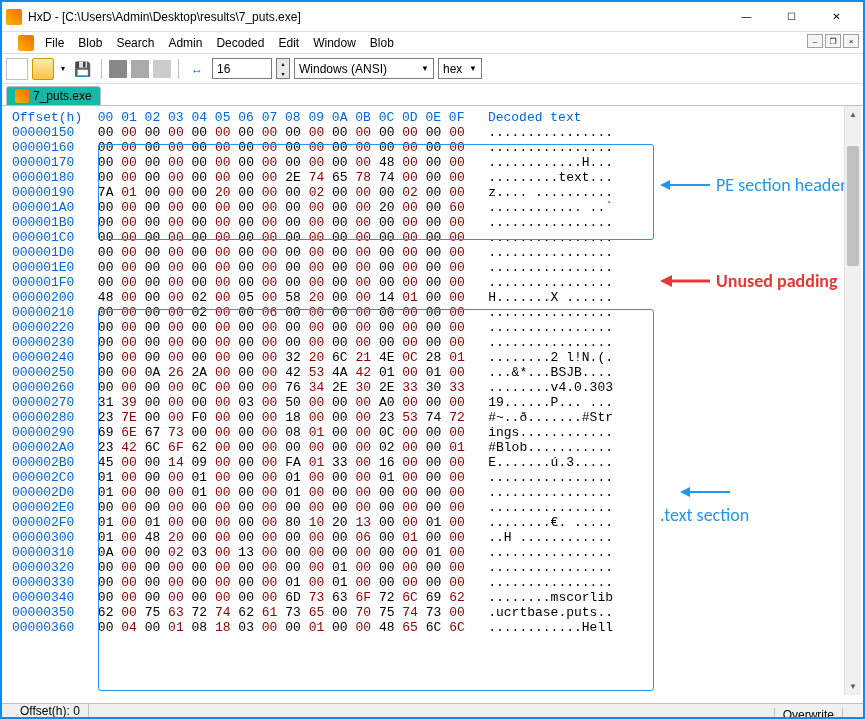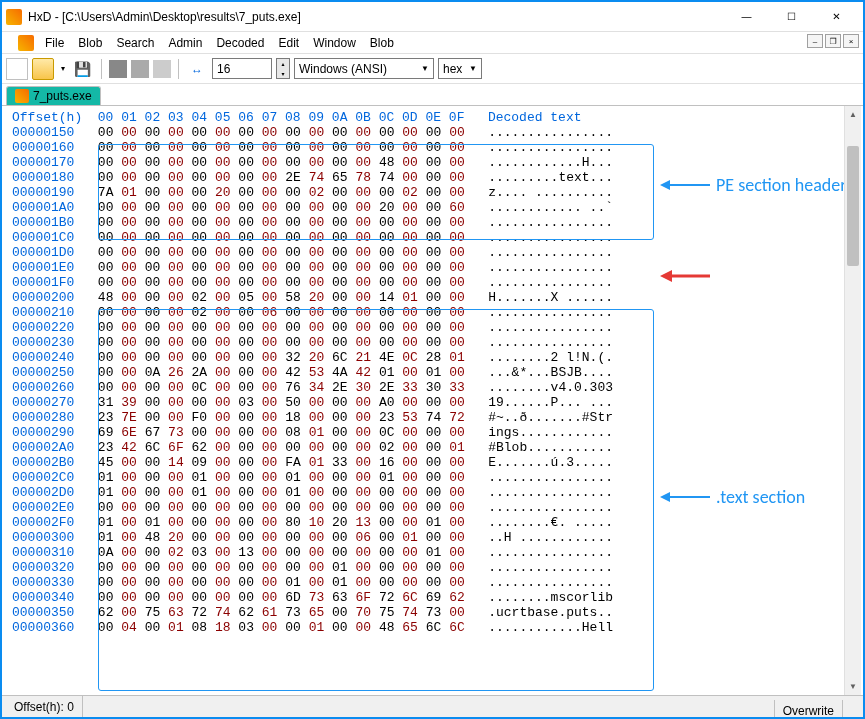--- a/index.html
+++ b/index.html
@@ -100,23 +100,23 @@
   }
   .arrow-label {
     position: absolute; font-family: Calibri, sans-serif; font-size: 18px;
     font-weight: 400; pointer-events: none; display:flex; align-items:center; gap:6px;
   }
   .arrow-label.blue { color: #2196f3; }
   .arrow-label.red { color: #e53935; font-weight: 600; }
   .arrow-svg { overflow: visible; }
 
   .statusbar {
-    position: absolute; bottom: 0; left: 0; right: 0; height: 22px;
+    position: absolute; bottom: 0; left: 0; right: 0; height: 14px;
     border-top: 1px solid #c0c0c0; display: flex; align-items: center;
-    font-size: 12px; padding-left: 4px; background:#f0f0f0;
+    font-size: 12px; padding-left: 10px; background:#f0f0f0;
   }
   .status-cell { padding: 0 8px; border-right: 1px solid #c0c0c0; height:100%; display:flex; align-items:center; }
   .status-spacer { flex:1; }
 
   
   .vscroll {
     position:absolute; top:104px; right:2px; width:17px; bottom:22px;
     background:#f0f0f0; border-left:1px solid #e0e0e0;
   }
   .vscroll .arrow { height:17px; background:#f0f0f0; display:flex; align-items:center; justify-content:center; font-size:8px; color:#606060;}
@@ -232,22 +232,23 @@
       <line x1="50" y1="6" x2="6" y2="6" stroke="#2196f3" stroke-width="2"></line>
       <polygon points="0,6 10,1 10,11" fill="#2196f3"></polygon>
     </svg>
   <span>PE section headers</span>
 </div>
 <div class="arrow-label red" style="top:268px; left:658px;">
   <svg class="arrow-svg" width="50" height="12">
       <line x1="50" y1="6" x2="6" y2="6" stroke="#e53935" stroke-width="3"></line>
       <polygon points="0,6 12,0 12,12" fill="#e53935"></polygon>
     </svg>
-</div>
-<div class="arrow-label blue" style="top:484px; left:658px;">
+  <span>Unused padding</span>
+</div>
+<div class="arrow-label blue" style="top:484px; left:658px;flex-direction:column;">
   <svg class="arrow-svg" width="50" height="12">
       <line x1="50" y1="6" x2="6" y2="6" stroke="#2196f3" stroke-width="2"></line>
       <polygon points="0,6 10,1 10,11" fill="#2196f3"></polygon>
     </svg>
   <span>.text section</span>
 </div>
 
 <div class="vscroll">
   <div class="arrow">▲</div>
   <div class="thumb"></div>

